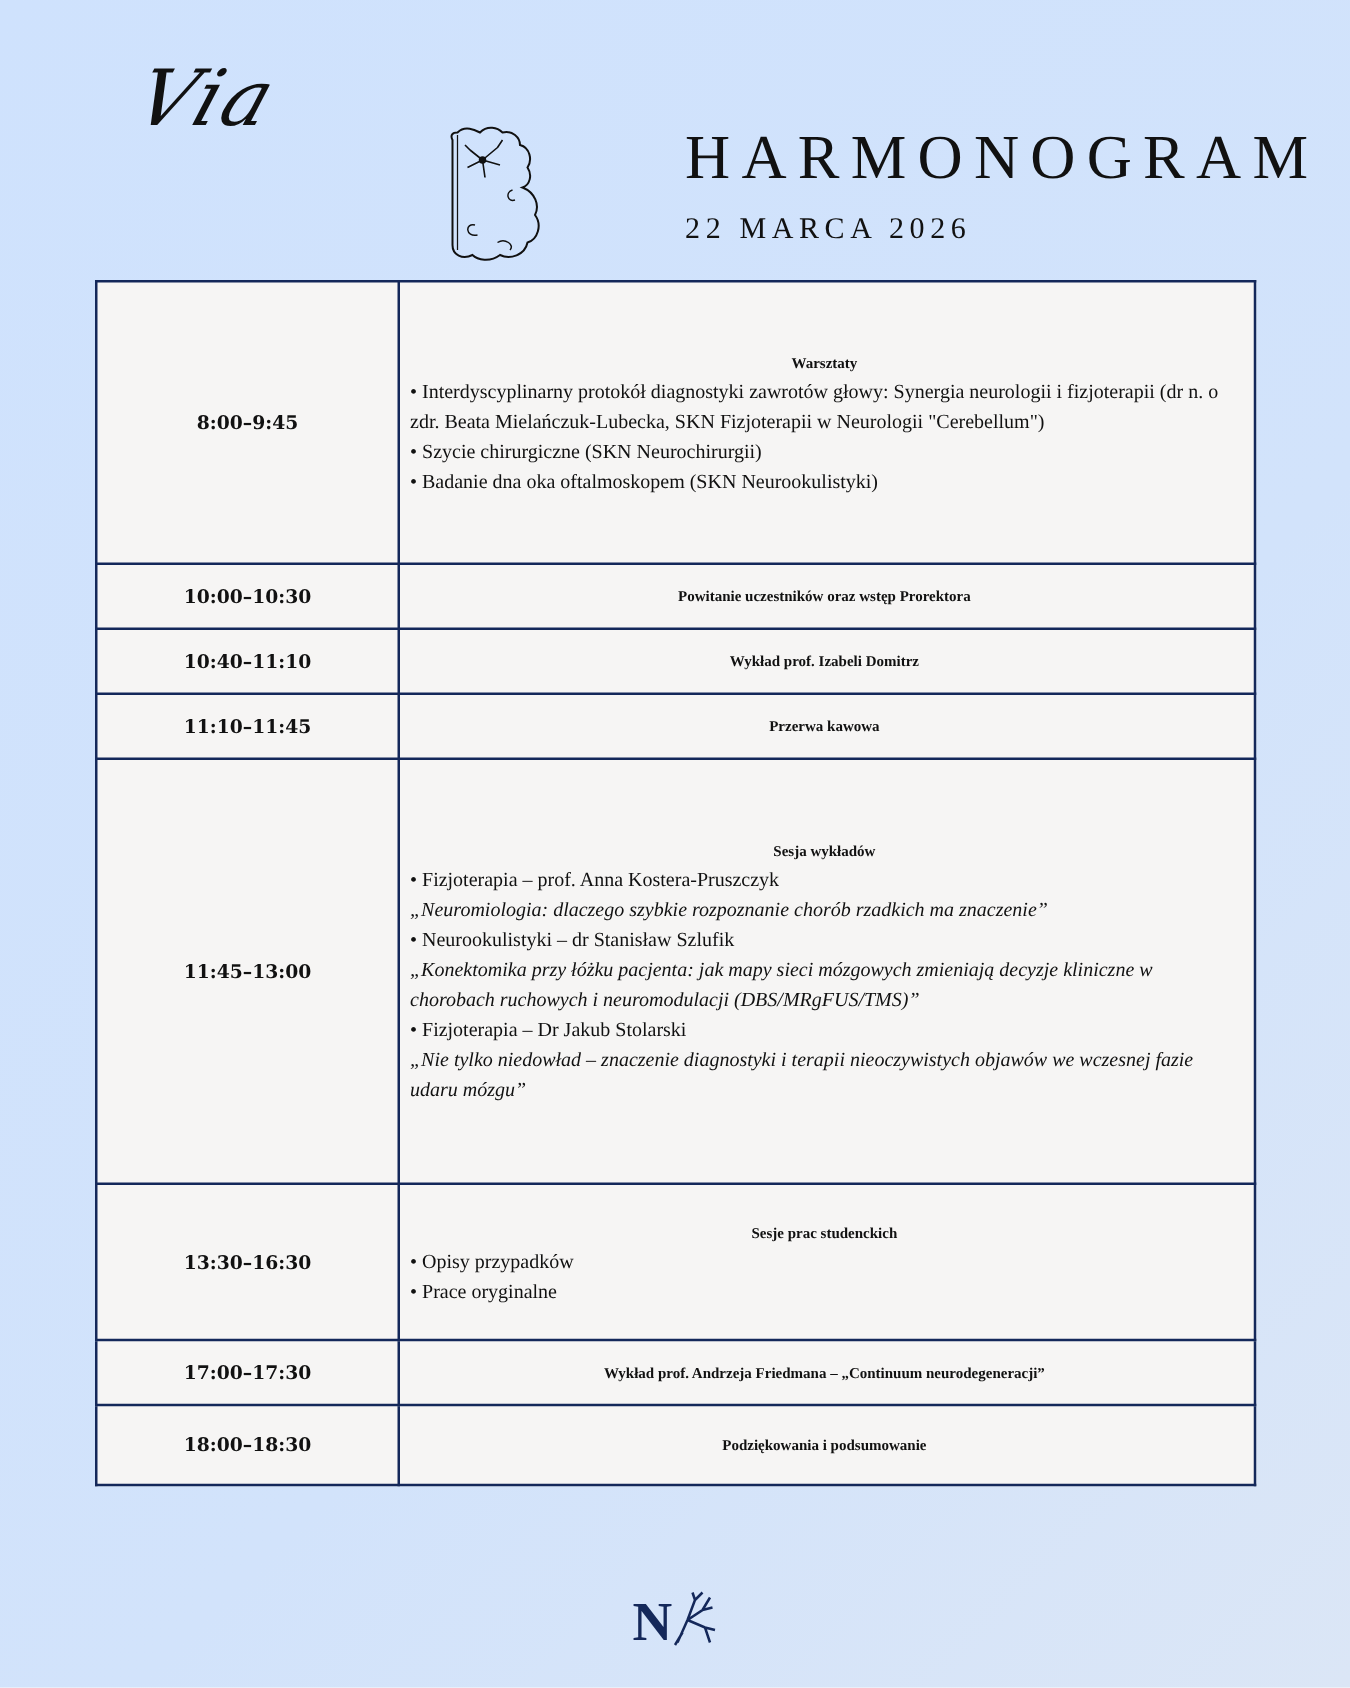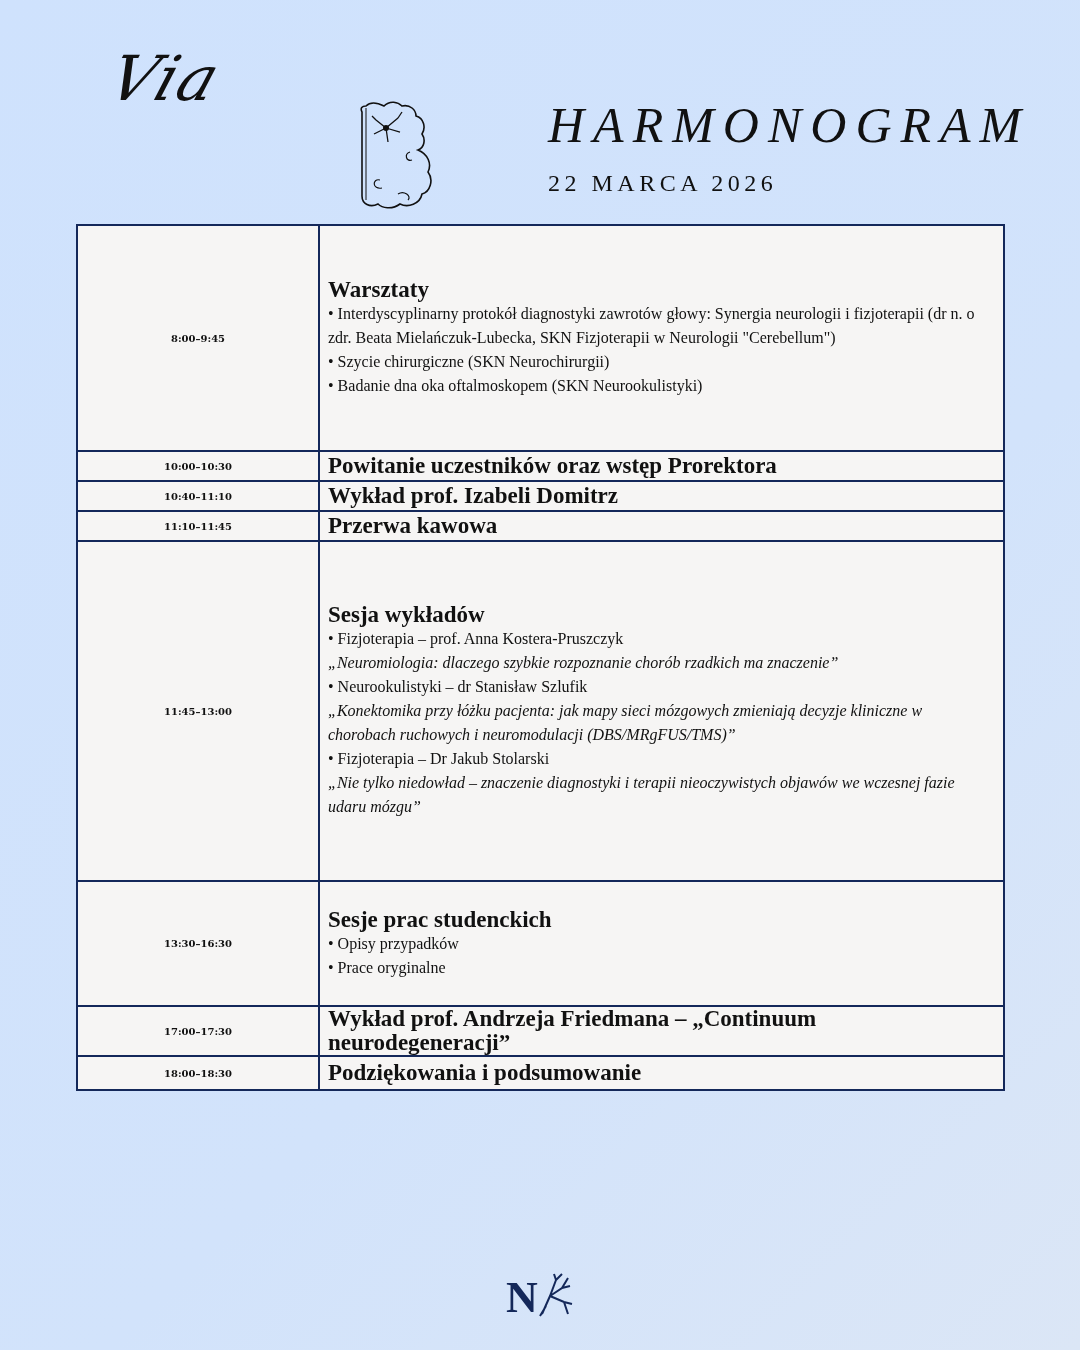--- a/index.html
+++ b/index.html
@@ -21,44 +21,44 @@
       color: #111; transform: skewX(-18deg); letter-spacing: 2px;
     }
     .logo .brain { position: absolute; left: 282px; top: 60px; width: 82px; height: 112px; }
     .logo .ri {
       position: absolute; left: 364px; top: 55px;
       font-family: "Liberation Serif", serif; font-size: 122px; line-height: 1; color: #050505;
     }
     .title-block { position: absolute; left: 548px; top: 100px; }
     .title-block .h1 {
       font-family: "Liberation Serif", serif; font-size: 50px; letter-spacing: 9px;
-      line-height: 1; color: #111; font-style: italic;
+      line-height: 1; color: #111;
     }
     .title-block .date {
       font-family: "Liberation Serif", serif; font-size: 24px; letter-spacing: 4.5px;
       margin-top: 20px; color: #111;
     }
     table.sched {
       position: absolute; left: 76px; top: 224px; width: 929px;
       border-collapse: collapse; background: #f6f5f4;
       border: 2px solid #14285a;
     }
     table.sched td { border: 2px solid #14285a; vertical-align: middle; }
     td.time {
-      width: 238px; text-align: center; font-weight: bold; font-size: 10px;
+      width: 238px; text-align: center; font-weight: bold; font-size: 15px;
       font-family: "DejaVu Serif", serif;
     }
     td.desc {
       padding: 0 12px 0 8px; font-size: 16px; line-height: 24px;
       font-family: "Liberation Serif", serif;
     }
-    td.desc .head { font-weight: bold; font-size: 23px; }
+    td.desc .head { font-weight: bold; font-size: 12px; text-align: center; }
     td.desc .it { font-style: italic; }
-    tr.r0 { height: 226px; } tr.rs { height: 30px; } tr.r4 { height: 340px; }
-    tr.r5 { height: 125px; } tr.rl { height: 34px; }
+    tr.r0 { height: 226px; } tr.rs { height: 52px; } tr.r4 { height: 340px; }
+    tr.r5 { height: 125px; } tr.rl { height: 64px; }
     .footer-logo { position: absolute; left: 506px; top: 1270px; width: 68px; height: 50px; }
   </style>
 </head>
 <body>
 
 <div class="logo">
   <span class="via">Via</span>
   <svg class="brain" viewBox="0 0 82 112">
     <path d="M8 6 C14 0 22 4 26 6 C32 0 40 2 44 6 C52 4 58 10 58 16 C66 18 68 28 64 34 C68 40 66 48 60 50 C70 54 74 64 70 72 C76 80 72 92 64 94 C62 104 50 108 42 104 C34 110 24 108 20 104 C12 108 4 104 4 96 L4 12 C2 8 4 6 8 6 Z" fill="none" stroke="#111" stroke-width="1.6"></path>
     <path d="M8 8 L8 100" stroke="#111" stroke-width="1"></path>

